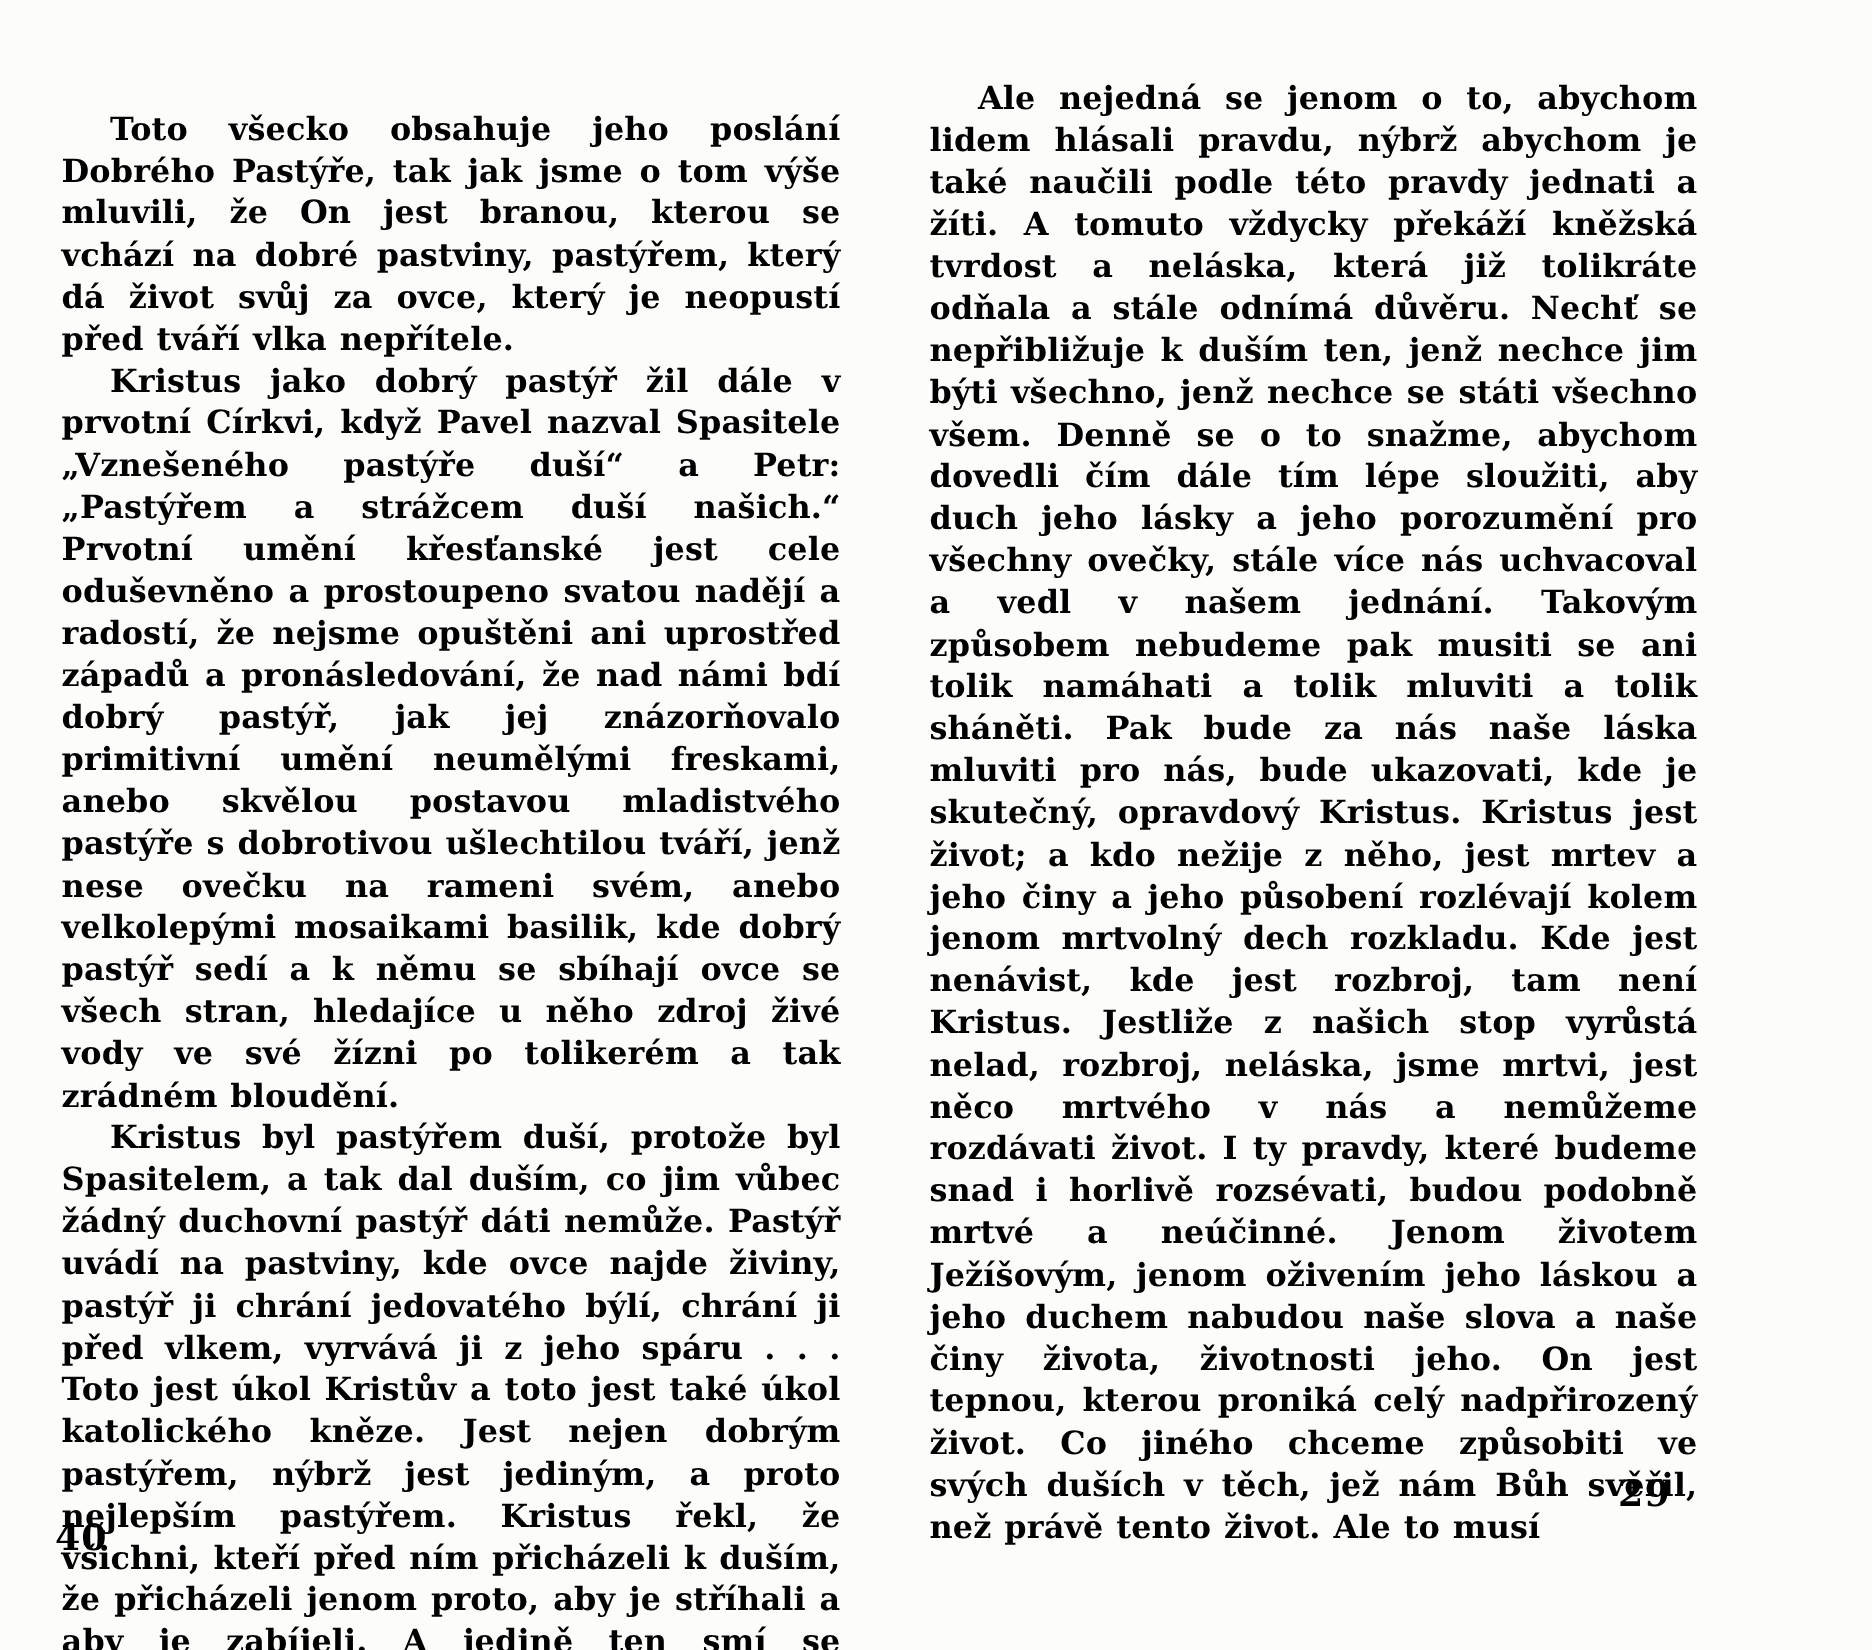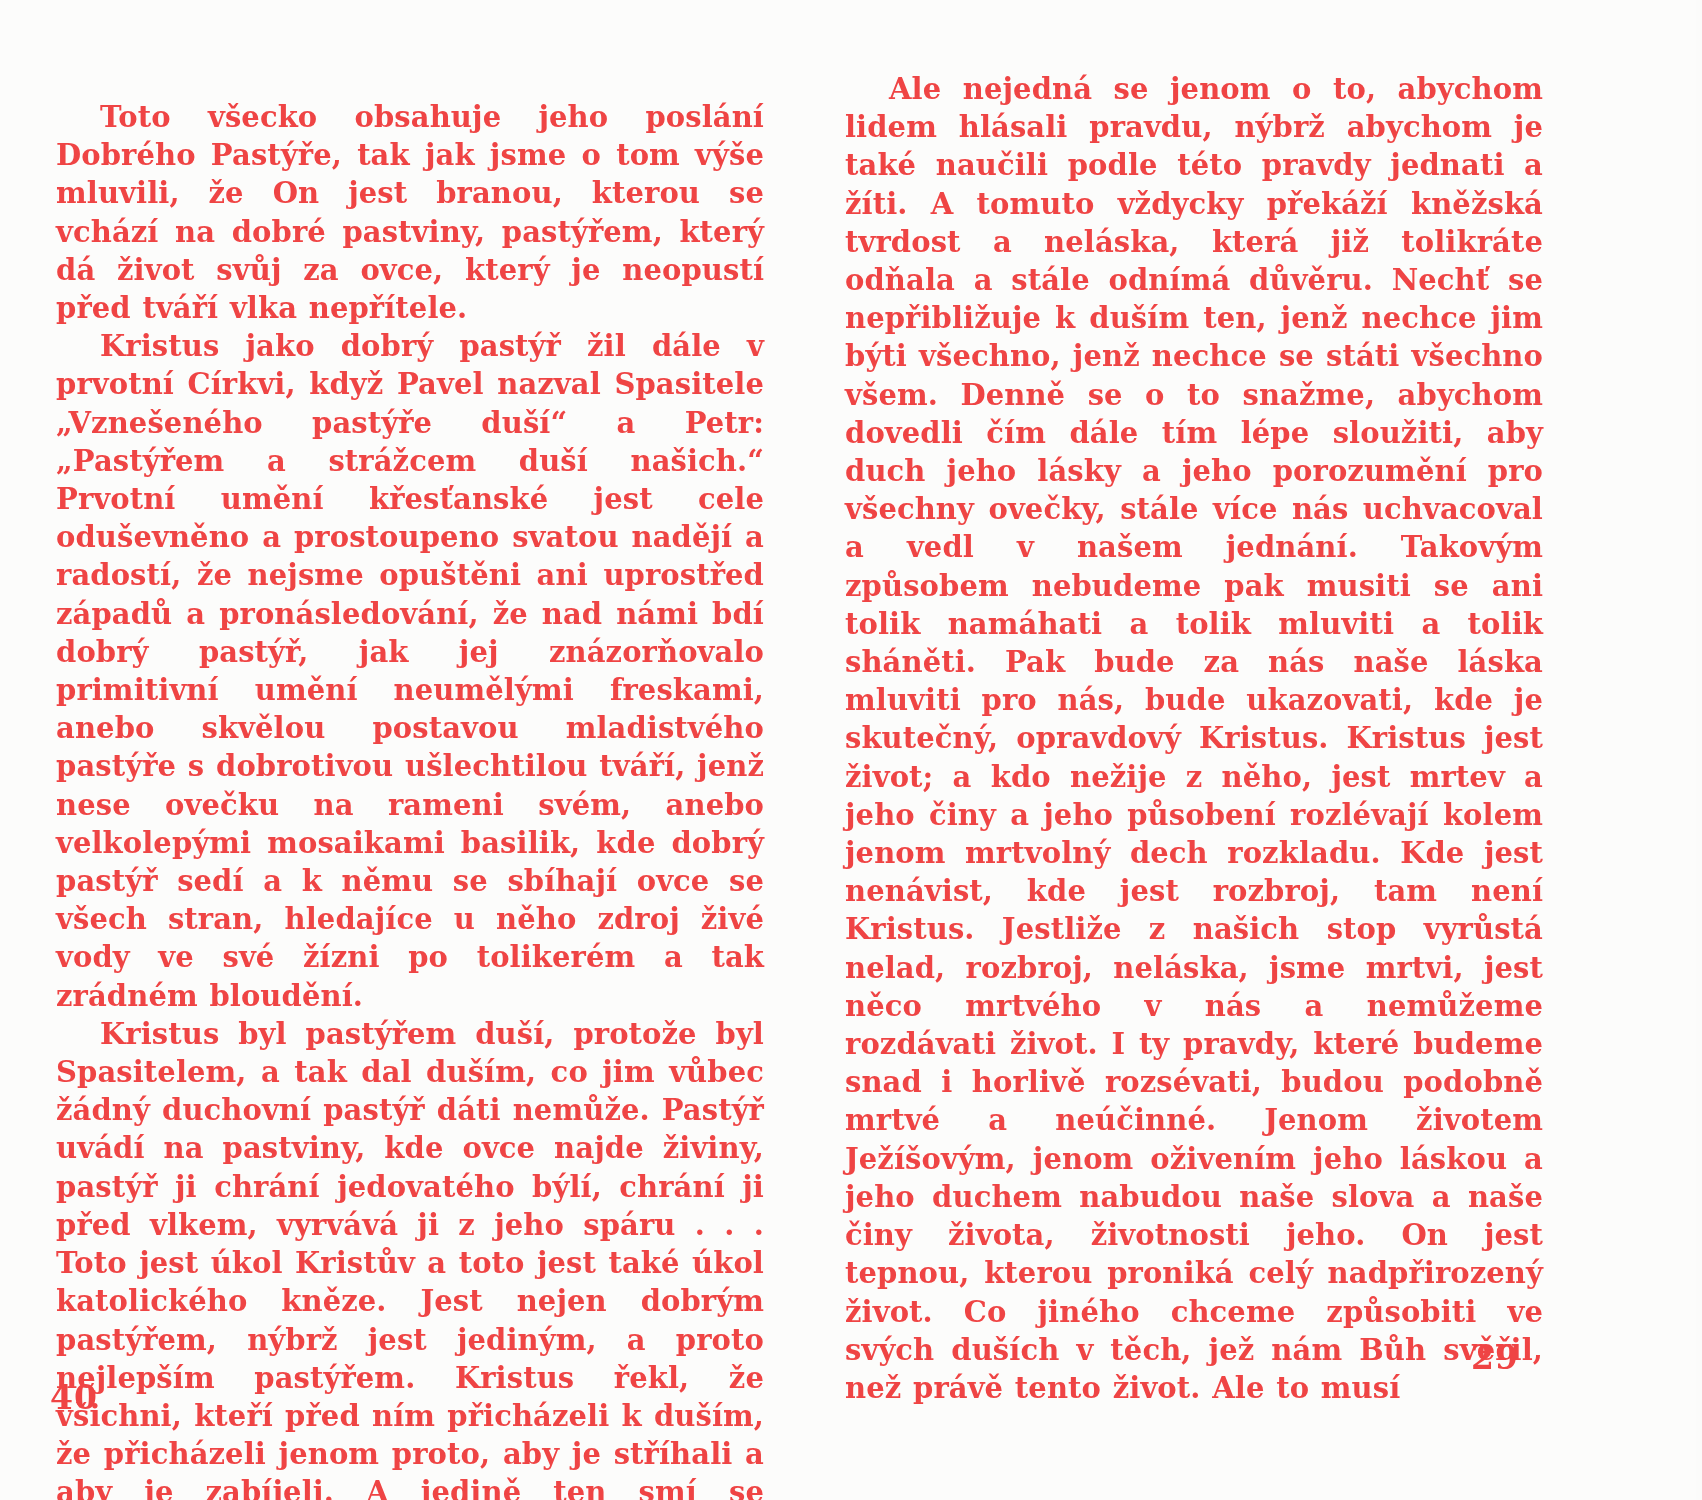--- a/index.html
+++ b/index.html
@@ -7,21 +7,21 @@
     padding: 0;
     background: #fbfbfa;
   }
   .spread {
     position: relative;
     width: 1696px;
     height: 1500px;
     background: #fcfcfb;
     overflow: hidden;
     font-family: "DejaVu Serif", serif;
-    color: #ef4444;
+    color: #000000;
   }
   .text-block {
     position: absolute;
     font-weight: 700;
   }
   .page-left-block {
     left: 56px;
     top: 98px;
     width: 708px;
   }

